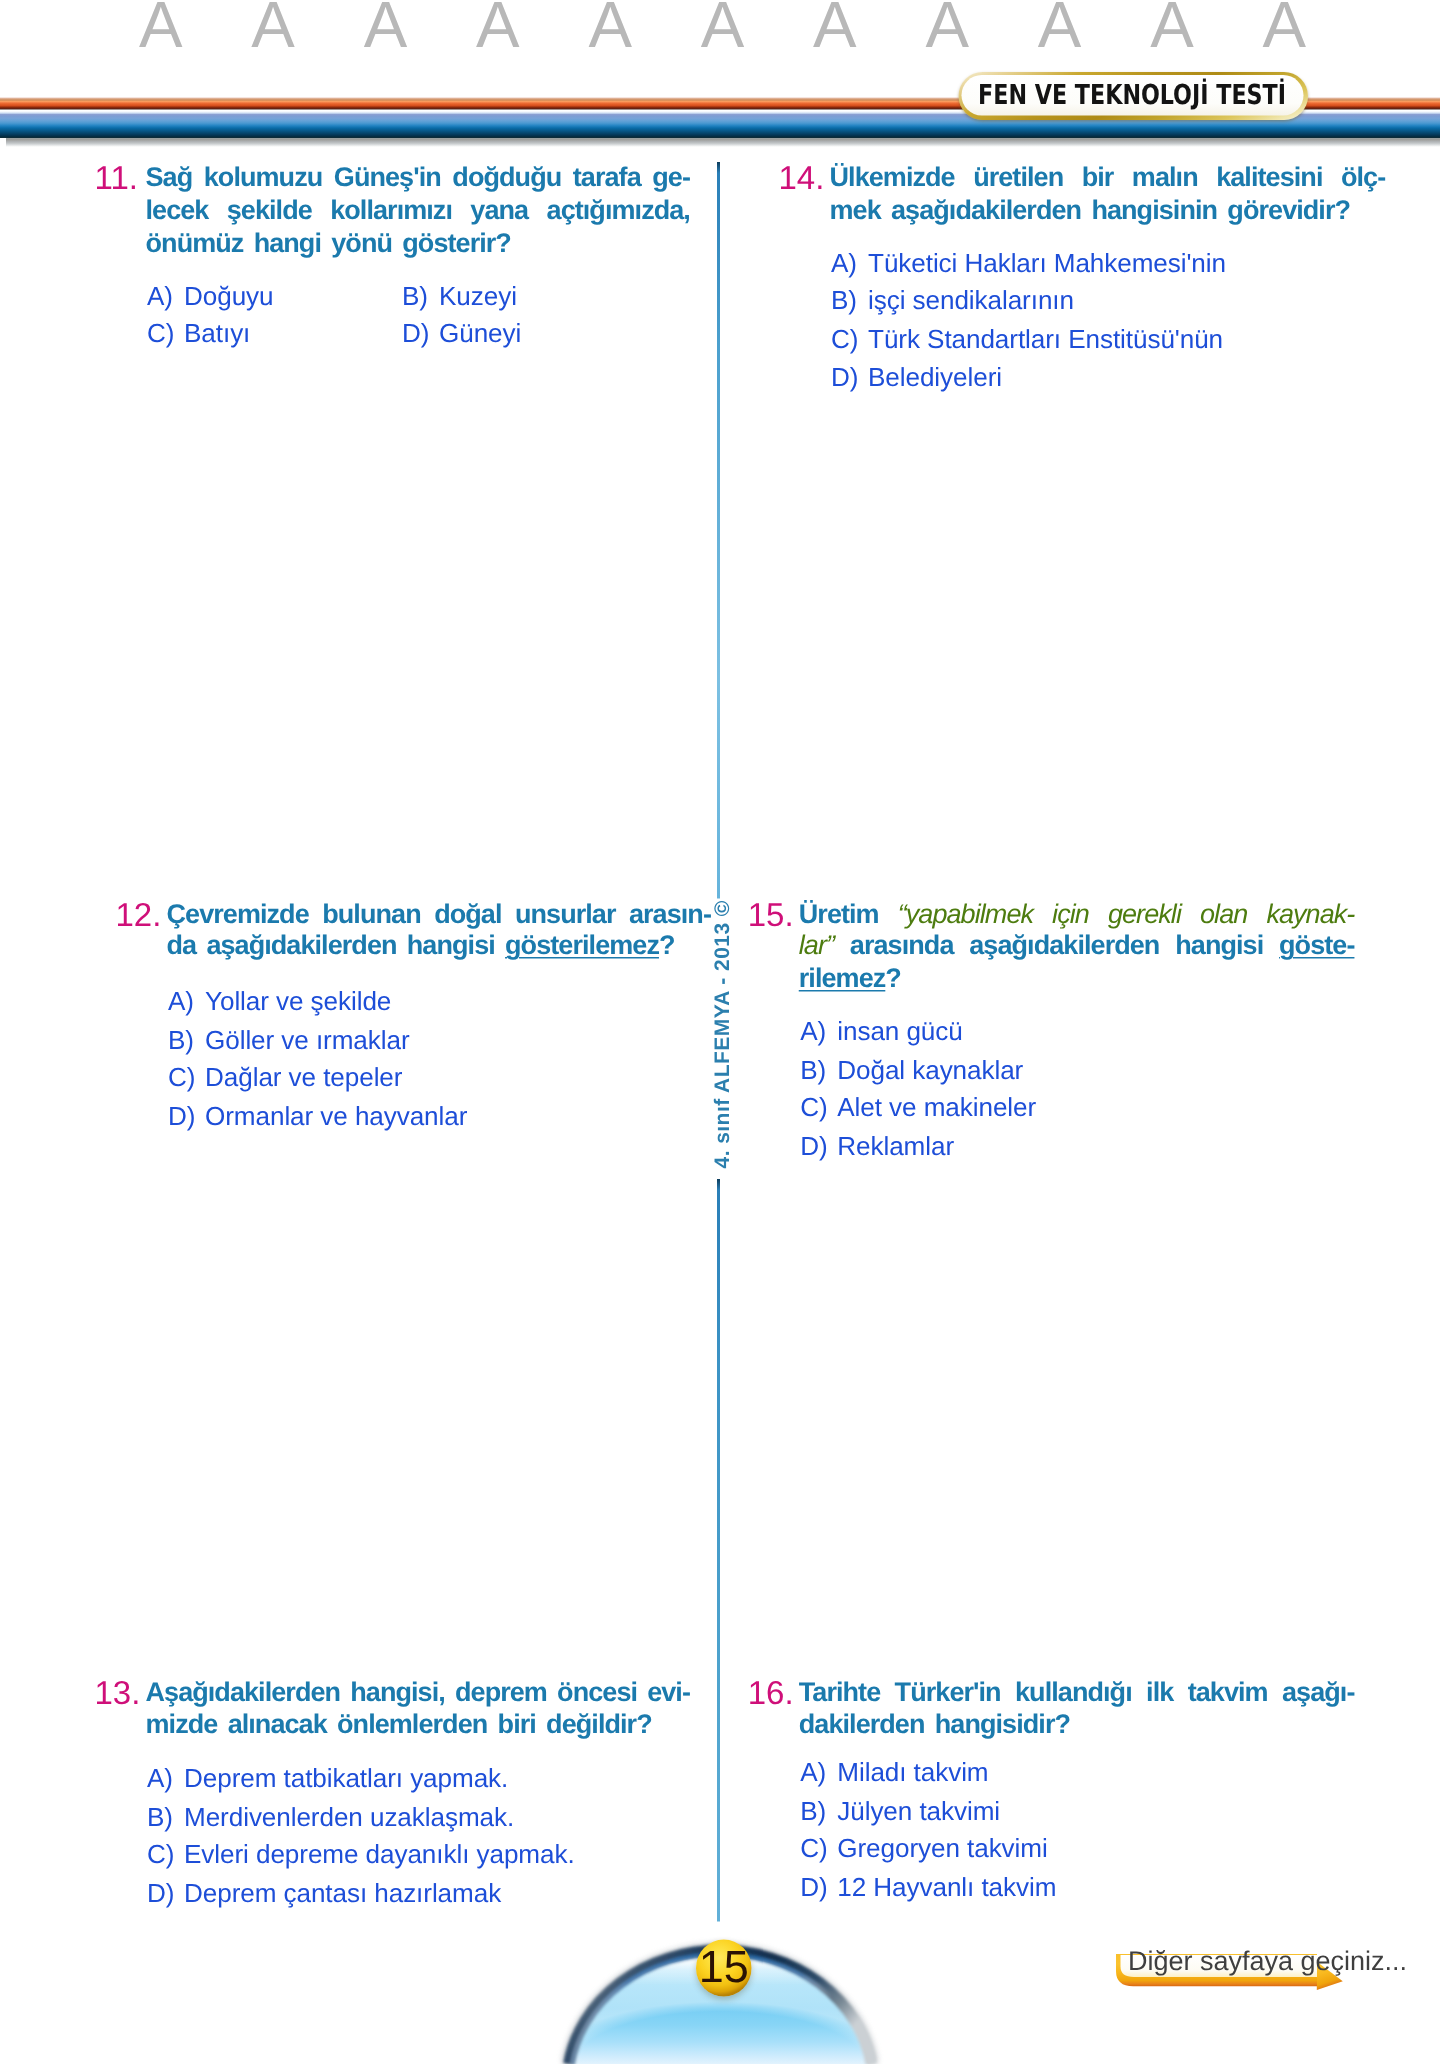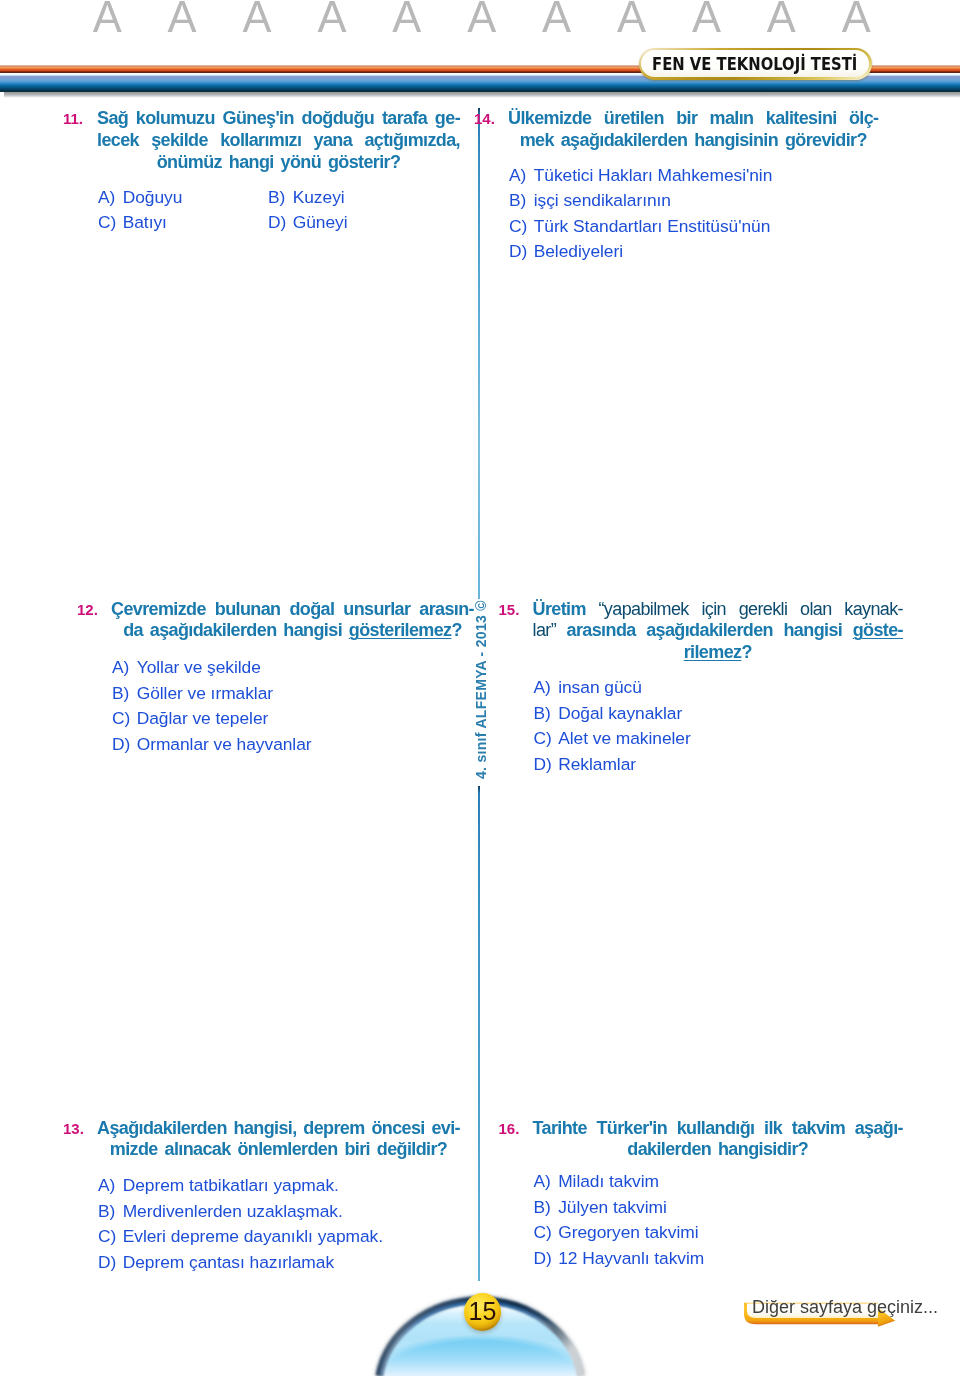--- a/index.html
+++ b/index.html
@@ -33,46 +33,46 @@
   
   .divider{position:absolute;left:478px;width:2px;
      background:linear-gradient(to bottom,#0d3d5c 0%,#2a7fb8 1.5%,#4ba0ce 25%,#7cc0e2 70%,#66b4dc 100%);}
   .div1{top:108px;height:491px;}
   .div2{top:786px;height:495px;
      background:linear-gradient(to bottom,#0d3d5c 0%,#2a7fb8 1.5%,#3c93c5 25%,#4fa4ce 70%,#62b0d8 100%);}
 
   
   .q{position:absolute;}
   .qhead{display:flex;}
-  .qnum{color:#cf0f79;font-weight:bold;font-size:15px;line-height:21.8px;flex:0 0 34px;}
+  .qnum{color:#cf0f79;font-weight:normal;font-size:22px;line-height:21.8px;flex:0 0 34px;}
   .qtext{font-size:18px;line-height:21.8px;flex:1 1 auto;letter-spacing:-0.62px;}
   .qline{display:flex;justify-content:space-between;}
-  .qline.lastline{justify-content:center;}
+  .qline.lastline{justify-content:flex-start;}
   .qline.lastline .wd+.wd{margin-left:0.38em;}
   .bld{color:#1b7aad;font-weight:bold;}
-  .plain{color:#0c4a6e;font-weight:normal;}
+  .plain{color:#4d7c0f;font-weight:normal;font-style:italic;}
   .und{text-decoration:underline;text-underline-offset:1.5px;text-decoration-thickness:1.4px;}
   .opts{margin-top:14px;margin-left:35px;}
   .opt{color:#1d4ed8;font-size:17.4px;line-height:25.5px;white-space:nowrap;letter-spacing:-0.05px;}
   .opt .lbl{display:inline-block;width:24.7px;}
   .opts2col{display:flex;}
   .opts2col .col{}
 
   
   .sidetext{position:absolute;left:474px;top:779px;
      transform:rotate(-90deg);transform-origin:0 0;
      font-size:14px;line-height:14px;font-weight:bold;color:#2b7fae;letter-spacing:0.3px;white-space:nowrap;}
 
   
   .footer-arc{position:absolute;left:330px;top:1290px;width:310px;height:86px;}
   .pagenum{position:absolute;left:464px;top:1293px;width:37px;height:38px;border-radius:50%;
      background:radial-gradient(ellipse 70% 66% at 42% 32%,#ffe85e 0%,#fde03f 25%,#fbd220 52%,#f2c011 74%,#dda406 90%,#b98305 100%);
      box-shadow:0 2px 4px rgba(70,60,20,0.28);
      display:flex;align-items:center;justify-content:center;
-     font-size:25px;font-weight:normal;color:#2a1204;font-family:"Liberation Sans",sans-serif;
+     font-size:30px;font-weight:normal;color:#2a1204;font-family:"Liberation Sans",sans-serif;
      letter-spacing:0px;padding-bottom:1px;box-sizing:border-box;}
   .nextpage{position:absolute;left:736px;top:1300px;width:170px;height:40px;}
   .nextpage-text{position:absolute;left:16.0px;top:-1px;font-size:18px;line-height:16px;color:#3f3f3f;white-space:nowrap;font-family:"Liberation Sans",sans-serif;}
 </style>
 </head>
 <body>
 
 <div class="page">
 
   <div class="wm-row">
@@ -136,21 +136,21 @@
           <div class="col" style="width: 170px;">
             <div class="opt"><span class="lbl">A)</span><span>Doğuyu</span></div>
             <div class="opt"><span class="lbl">C)</span><span>Batıyı</span></div>
           </div>
           <div class="col">
             <div class="opt"><span class="lbl">B)</span><span>Kuzeyi</span></div>
             <div class="opt"><span class="lbl">D)</span><span>Güneyi</span></div>
           </div>
         </div>
       </div>
-      <div class="q" style="left: 474px; top: 108px; width: 404.5px;">
+      <div class="q" style="left: 519px; top: 108px; width: 404.5px;">
         <div class="qhead">
           <div class="qnum">14.</div>
           <div class="qtext">
             <div class="qline">
               <span class="wd"><span class="bld">Ülkemizde</span></span>
               <span class="wd"><span class="bld">üretilen</span></span>
               <span class="wd"><span class="bld">bir</span></span>
               <span class="wd"><span class="bld">malın</span></span>
               <span class="wd"><span class="bld">kalitesini</span></span>
               <span class="wd"><span class="bld">ölç-</span></span>

